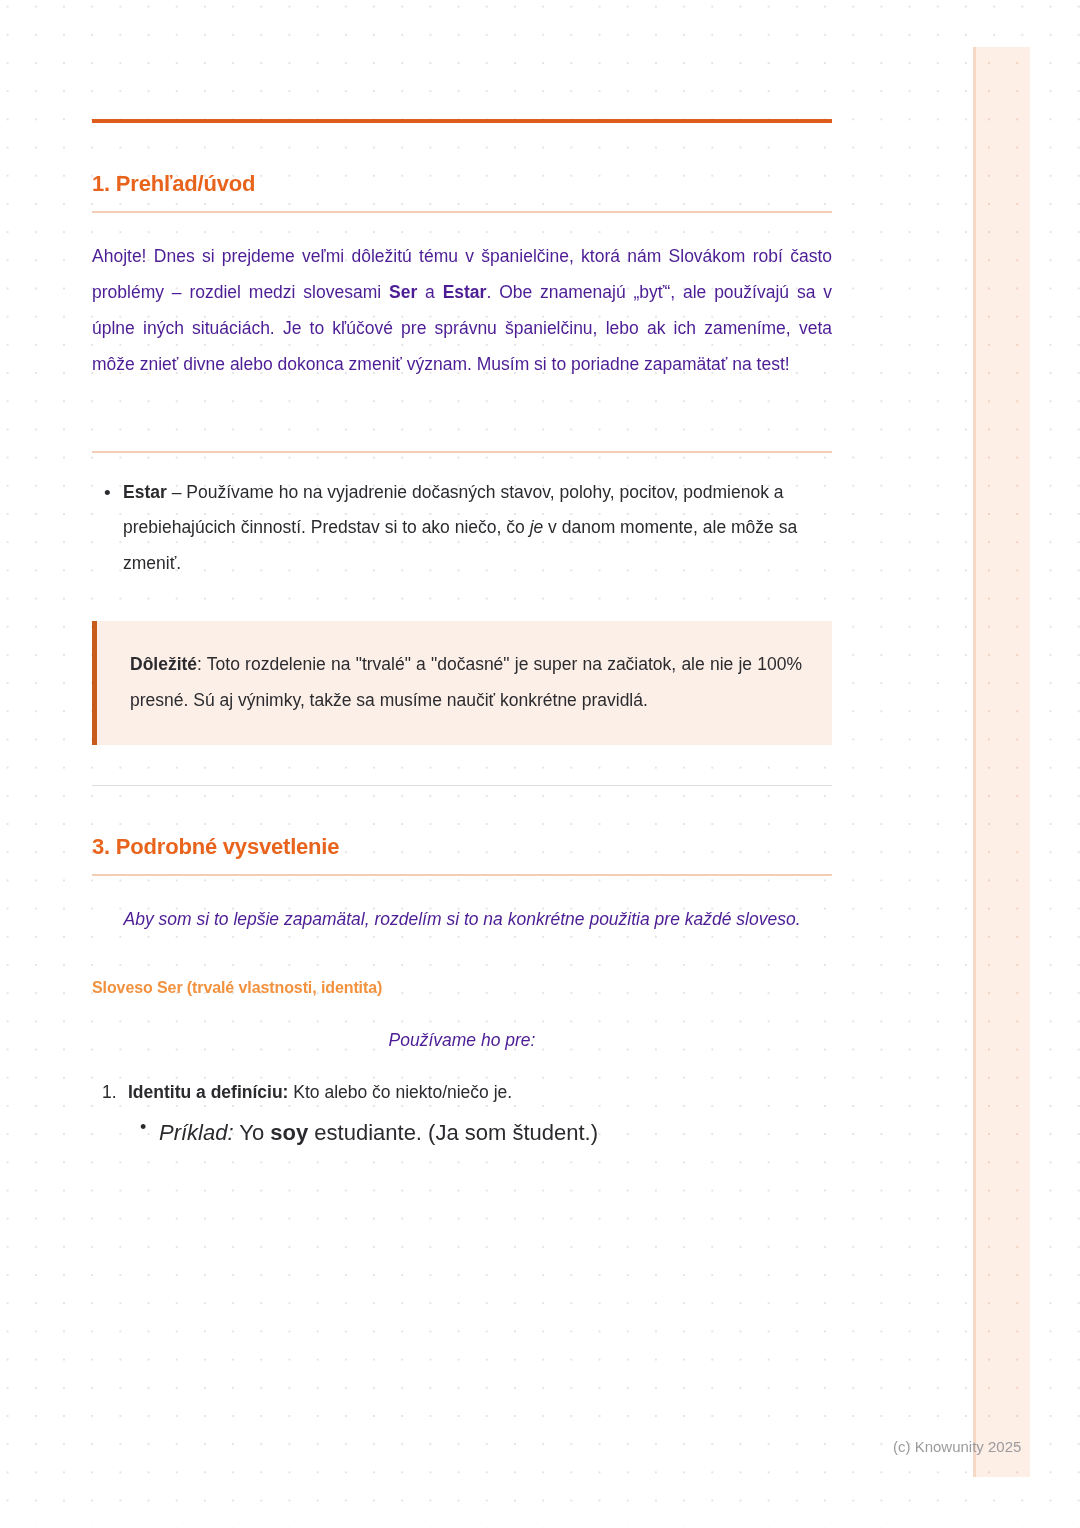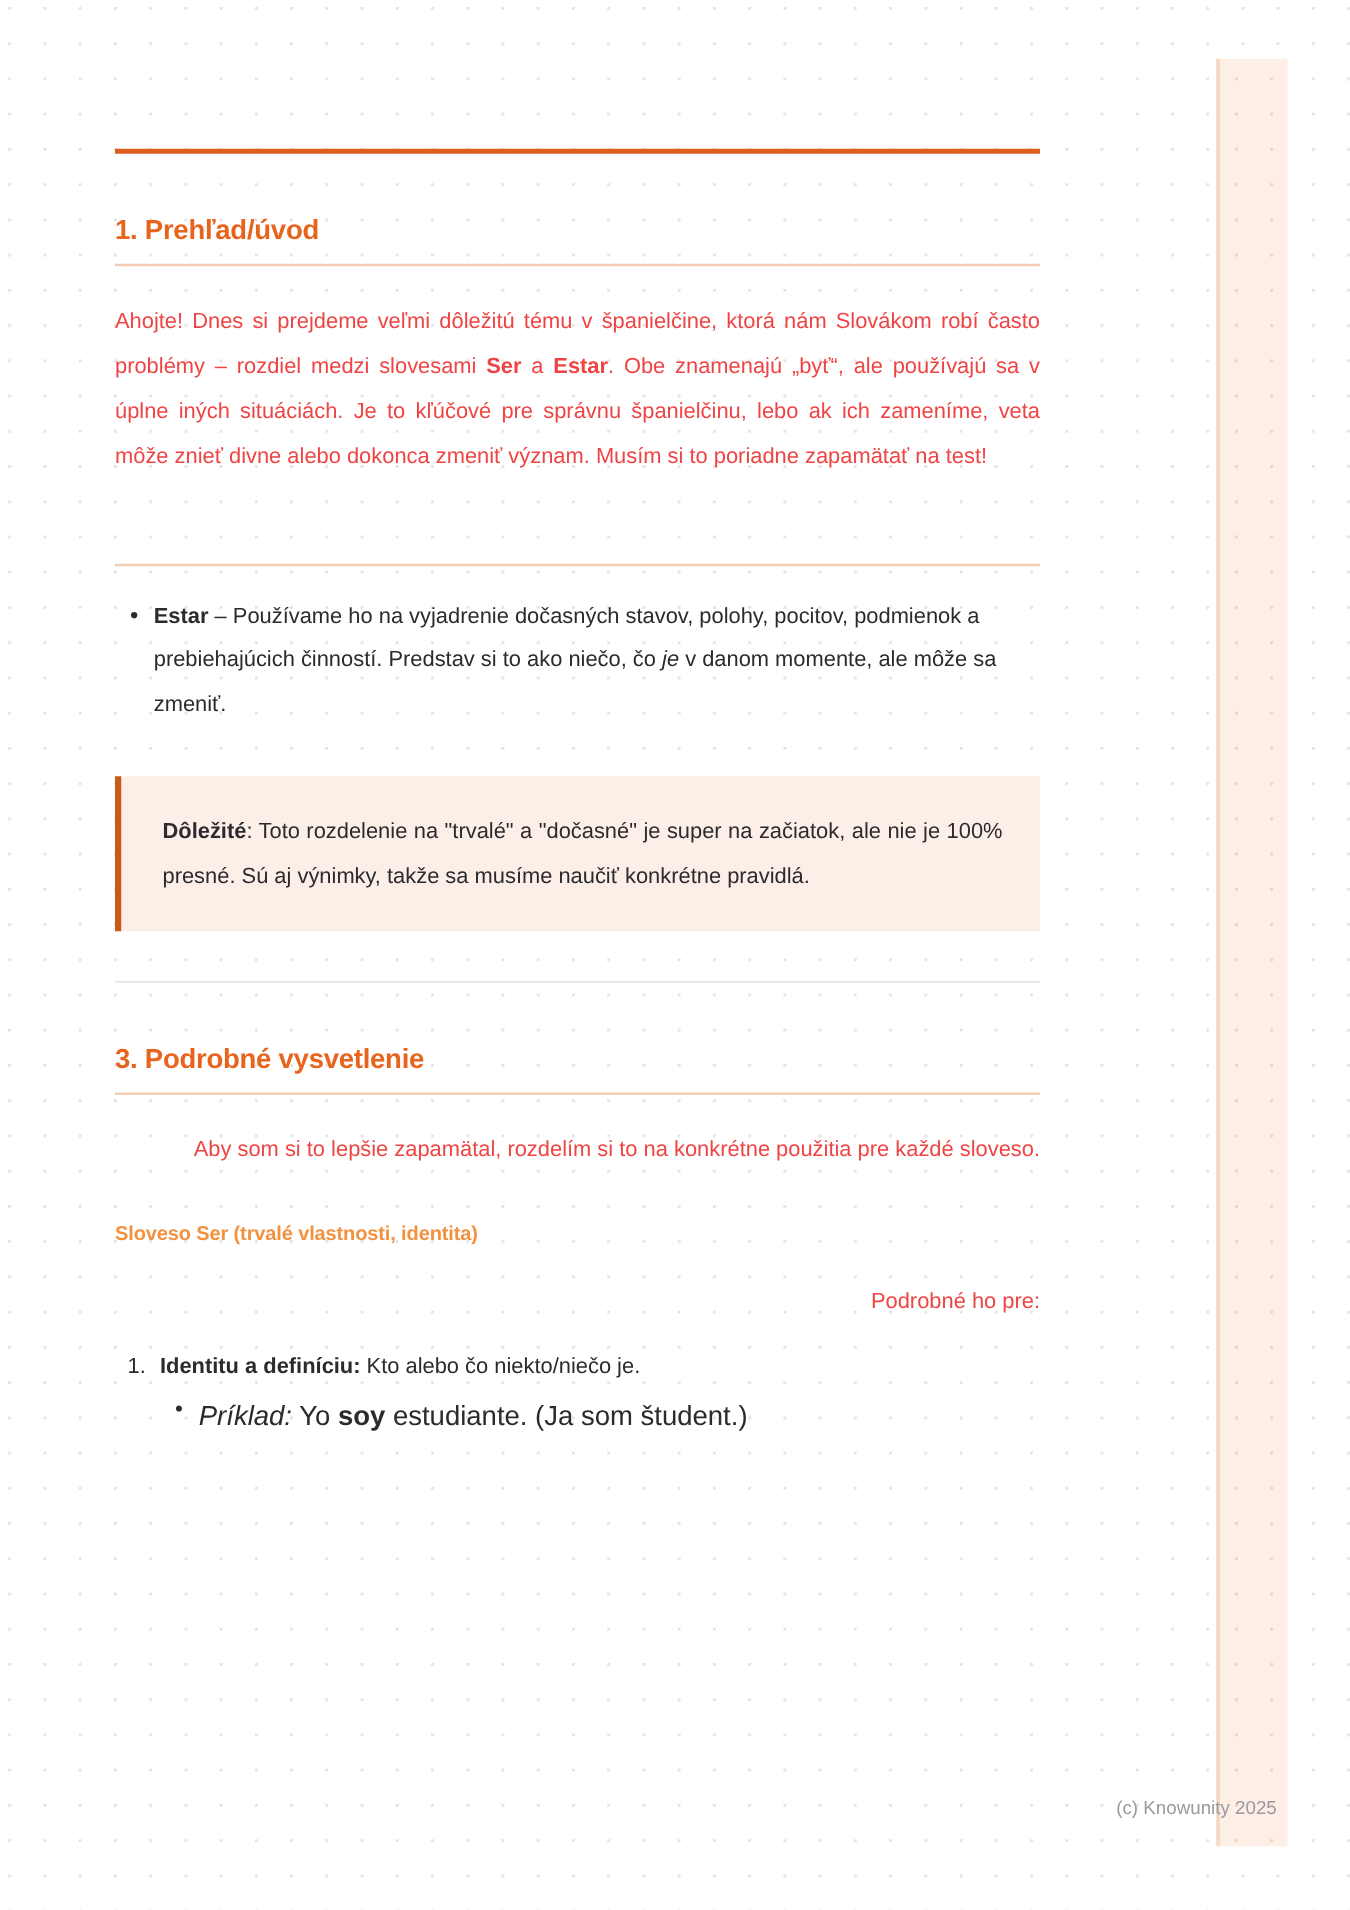--- a/index.html
+++ b/index.html
@@ -97,28 +97,29 @@
     font-weight: bold;
     color: #f2913e;
     margin: 0;
     line-height: 1.2;
     letter-spacing: -0.1px;
   }
 
   p.body-text {
     font-size: 17.5px;
     line-height: 2.05;
-    color: #ef4444;
+    color: #4c1d95;
     margin: 0;
     text-align: justify;
     -webkit-hyphens: none;
     hyphens: none;
   }
   p.body-text.left {
-    text-align: right;
+    text-align: center;
+    font-style: italic;
   }
 
   .bullet-list {
     list-style: none;
     margin: 0;
     padding: 0;
   }
   .bullet-list > li {
     position: relative;
     padding-left: 31px;
@@ -271,21 +272,21 @@
     <div class="sp-26"></div>
 
     <p class="body-text left">Aby som si to lepšie zapamätal, rozdelím si to na konkrétne použitia pre každé sloveso.</p>
 
     <div class="sp-40"></div>
 
     <h3 class="sub-title">Sloveso Ser (trvalé vlastnosti, identita)</h3>
 
     <div class="sp-26"></div>
 
-    <p class="body-text left">Podrobné ho pre:</p>
+    <p class="body-text left">Používame ho pre:</p>
 
     <div class="sp-18"></div>
 
     <ol class="num-list">
       <li>
         <span class="num-text"><b>Identitu a definíciu:</b><span> Kto alebo čo niekto/niečo je.</span></span>
         <ul class="sub-list">
           <li><i>Príklad:</i><span> Yo </span><b>soy</b><span> estudiante. (Ja som študent.)</span></li>
         </ul>
       </li>

